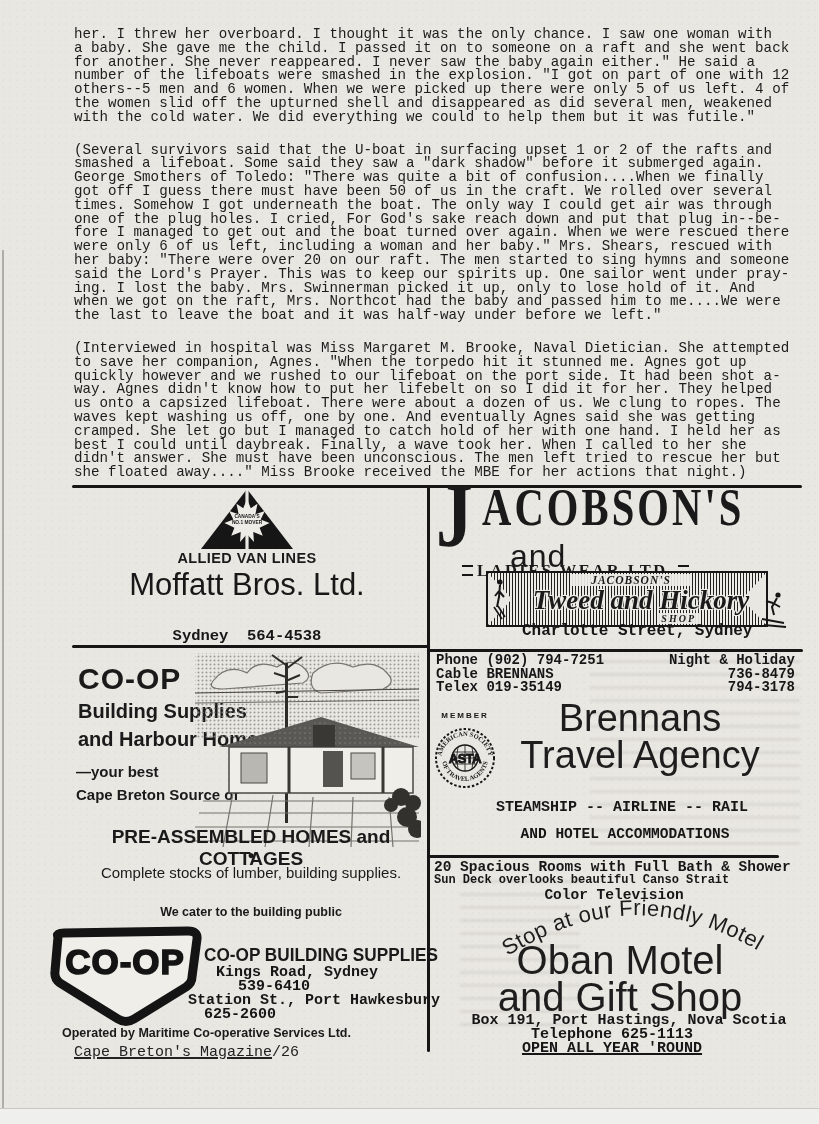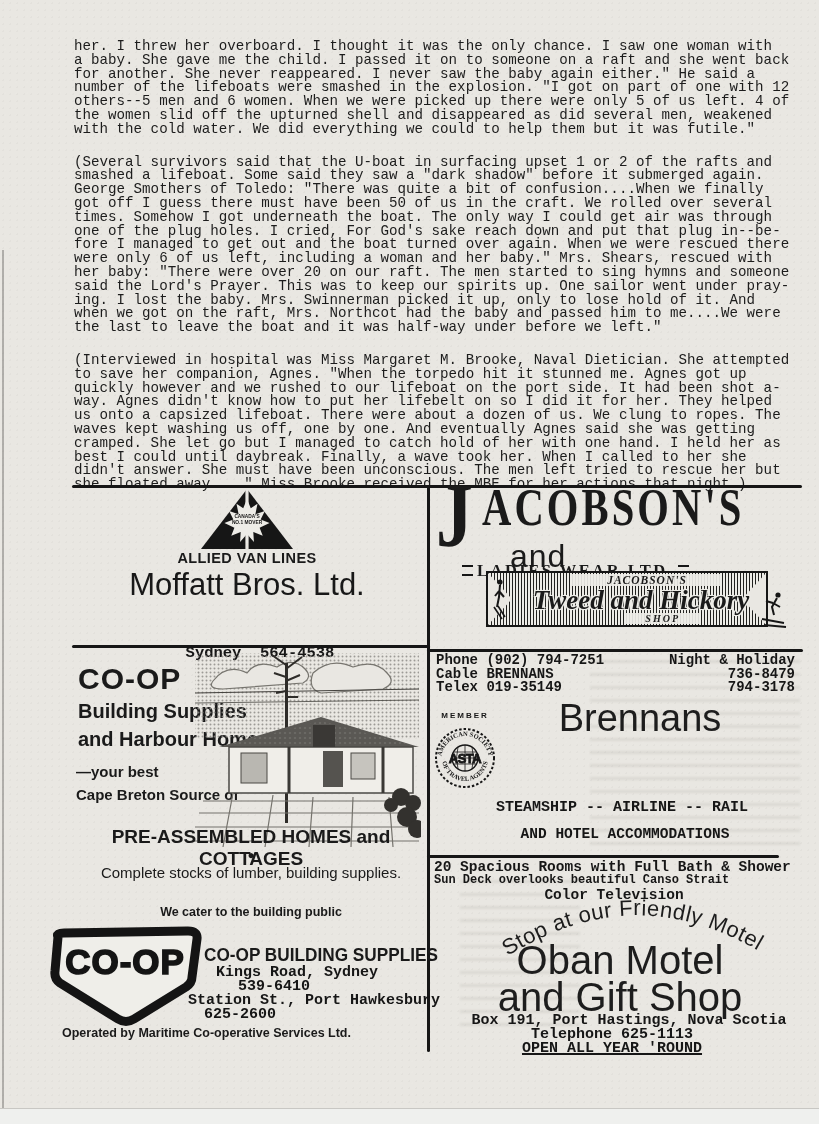--- a/index.html
+++ b/index.html
@@ -12,42 +12,42 @@
     background-size:7px 7px,11px 11px;
     font-family:"Liberation Sans",sans-serif;color:#1a1a1a;
   }
   .abs{position:absolute;}
   .mono{font-family:"Liberation Mono",monospace;}
   .sans{font-family:"Liberation Sans",sans-serif;}
   .ctr{text-align:center;}
   .pre{white-space:pre;}
   
   .para{white-space:pre;font-family:"Liberation Mono",monospace;
-        font-size:14.2px;line-height:13.8px;color:#1c1c1c;margin:16px 0 19px 0;}
+        font-size:14.2px;line-height:13.8px;color:#1c1c1c;margin:4px 0 19px 0;}
   
   .rule{background:#161616;border-radius:2px;}
   
   .tw{font-family:"Liberation Mono",monospace;font-weight:bold;color:#161616;}
   
   .jac-head{display:flex;align-items:flex-start;}
   .jac-j{font-family:"Liberation Serif",serif;font-weight:bold;font-size:92px;line-height:64px;
          transform:scaleX(.8);transform-origin:left top;}
   .jac-rest{font-family:"Liberation Serif",serif;font-weight:bold;font-size:52px;line-height:46px;
          letter-spacing:4px;transform:scaleX(.78);transform-origin:left top;margin-top:2px;}
   .jac-sub{font-family:"Liberation Serif",serif;font-weight:bold;font-size:16.5px;letter-spacing:2.5px;}
   .dash{display:inline-block;width:11px;height:7px;border-top:2.5px solid #161616;
         border-bottom:2.5px solid #161616;margin:0 4px 2px 4px;vertical-align:middle;}
   
   .banner{border:2px solid #161616;
     background:repeating-linear-gradient(90deg,#20201e 0 1px,#edece7 1px 3px);}
   .notch-l{position:absolute;left:0;top:0;height:100%;width:24px;background:#e9e7e2;
     clip-path:polygon(0 0,0 100%,100% 50%);}
   .notch-r{position:absolute;right:0;top:0;height:100%;width:24px;background:#e9e7e2;
     clip-path:polygon(100% 0,100% 100%,0 50%);}
-  .halo{background:rgba(237,236,231,.92);padding:0 20px;}
+  .halo{background:rgba(237,236,231,.92);padding:0 4px;}
   .script{font-family:"Liberation Serif",serif;font-style:italic;font-weight:bold;}
   
   .bleed{background:repeating-linear-gradient(180deg,rgba(140,138,132,.14) 0 3px,transparent 3px 13px);
          filter:blur(1.2px);}
   u, .ul{text-decoration:underline;text-decoration-thickness:1.5px;}
 </style>
 </head>
 <body>
 
 <div id="page">
@@ -101,21 +101,21 @@
     <rect x="48.4" y="1" width="3.2" height="60" fill="#e9e7e2"></rect>
     <g transform="translate(50,34) scale(1.05)">
       <path fill="#edece7" d="M0,-22 L3.6,-13 L10,-17.5 L8,-7.5 L17,-10.5 L13,-2.5 L21.5,1 L12,5.5 L15,13 L6,9.5 L6.6,19 L0,11.5 L-6.6,19 L-6,9.5 L-15,13 L-12,5.5 L-21.5,1 L-13,-2.5 L-17,-10.5 L-8,-7.5 L-10,-17.5 L-3.6,-13 Z"></path>
       <rect x="-1" y="11" width="2" height="9" fill="#edece7"></rect>
       <text x="0" y="-4" text-anchor="middle" font-size="4.6" font-weight="bold" font-family="Liberation Sans, sans-serif" fill="#161616">CANADA'S</text>
       <text x="0" y="2" text-anchor="middle" font-size="4.6" font-weight="bold" font-family="Liberation Sans, sans-serif" fill="#161616">NO.1 MOVER</text>
     </g>
   </svg>
   <div class="abs ctr sans" style="left:147px;top:550px;width:200px;font-size:14.5px;font-weight:bold;letter-spacing:.4px;">ALLIED VAN LINES</div>
   <div class="abs ctr sans" style="left:97px;top:567px;width:300px;font-size:31px;color:#181818;">Moffatt Bros. Ltd.</div>
-  <div class="abs ctr tw pre" style="left:110px;top:627px;width:300px;font-size:15.5px;margin-top:17px;">Sydney  564-4538</div>
+  <div class="abs ctr tw pre" style="left:97px;top:627px;width:300px;font-size:15.5px;">Sydney  564-4538</div>
 
   <div class="abs jac-head" style="left:436px;top:483px;">
     <span class="jac-j">J</span>
     <span class="jac-rest">ACOBSON'S</span>
   </div>
   <div class="abs" style="left:458px;top:527px;width:230px;white-space:nowrap;margin-top:34px;">
     <span class="dash"></span><span class="jac-sub">LADIES WEAR LTD.</span><span class="dash"></span>
   </div>
   <div class="abs sans" style="left:510px;top:538px;font-size:32px;letter-spacing:1px;">and</div>
   <div class="abs banner" style="left:486px;top:571px;width:278px;height:52px;">
@@ -128,20 +128,21 @@
       <circle cx="10" cy="5" r="2.6" fill="#161616"></circle>
       <path d="M10 8 L9 20 L7 30 M9 14 L14 20 M9 14 L5 19" stroke="#161616" stroke-width="2" fill="none"></path>
       <path d="M4 30 L12 42 M8 29 L15 40" stroke="#161616" stroke-width="1.6" fill="none"></path>
     </svg>
     <svg class="abs" style="right:-22px;top:16px;" width="28" height="42" viewBox="0 0 28 42">
       <circle cx="18" cy="6" r="2.6" fill="#161616"></circle>
       <path d="M17 9 L12 18 L14 26 M13 14 L20 18 M13 14 L6 12" stroke="#161616" stroke-width="2" fill="none"></path>
       <path d="M2 30 L24 34 M4 36 L26 38" stroke="#161616" stroke-width="1.8" fill="none"></path>
     </svg>
   </div>
+  <div class="abs tw" style="left:522px;top:622px;font-size:16px;">Charlotte Street, Sydney</div>
 
   <div class="abs sans" style="left:78px;top:662px;font-size:30px;font-weight:bold;letter-spacing:1px;">CO-OP</div>
   <div class="abs sans" style="left:78px;top:700px;font-size:20px;font-weight:bold;">Building Supplies</div>
   <div class="abs sans" style="left:78px;top:728px;font-size:20px;font-weight:bold;">and Harbour Homes</div>
   <div class="abs sans" style="left:76px;top:763px;font-size:15px;font-weight:bold;">—your best</div>
   <div class="abs sans" style="left:76px;top:786px;font-size:15px;font-weight:bold;">Cape Breton Source of</div>
 
   <svg class="abs" style="left:193px;top:651px;" width="228" height="198" viewBox="0 0 228 198">
     <defs>
       <pattern id="halftone" width="4" height="4" patternUnits="userSpaceOnUse">
@@ -217,20 +218,21 @@
     <text font-size="6.5" font-weight="bold" font-family="Liberation Serif, serif" fill="#161616">
       <textPath href="#seal-top-arc" startOffset="50%" text-anchor="middle">AMERICAN SOCIETY</textPath>
     </text>
     <text font-size="6.5" font-weight="bold" font-family="Liberation Serif, serif" fill="#161616">
       <textPath href="#seal-bot-arc" startOffset="50%" text-anchor="middle">OF TRAVEL AGENTS</textPath>
     </text>
     <text x="39" y="54.5" text-anchor="middle" font-size="13" font-weight="bold" letter-spacing="-.5" font-family="Liberation Sans, sans-serif" fill="#161616" stroke="#161616" stroke-width=".8">ASTA</text>
   </svg>
 
   <div class="abs ctr sans" style="left:500px;top:697px;width:280px;font-size:38px;color:#1d1d1d;">Brennans</div>
+  <div class="abs ctr sans" style="left:480px;top:734px;width:320px;font-size:38px;color:#1d1d1d;">Travel Agency</div>
   <div class="abs ctr tw" style="left:447px;top:799px;width:350px;font-size:15px;">STEAMSHIP -- AIRLINE -- RAIL</div>
   <div class="abs ctr tw" style="left:460px;top:826px;width:330px;font-size:14.5px;">AND HOTEL ACCOMMODATIONS</div>
 
   <div class="abs tw" style="left:434px;top:859px;font-size:14.5px;">20 Spacious Rooms with Full Bath &amp; Shower</div>
   <div class="abs tw" style="left:434px;top:873px;font-size:12px;">Sun Deck overlooks beautiful Canso Strait</div>
   <div class="abs ctr tw" style="left:434px;top:887px;width:360px;font-size:14.5px;">Color Television</div>
 
   <svg class="abs" style="left:478px;top:896px;" width="310" height="80" viewBox="0 0 310 80">
     <defs>
         <path id="arc-oban" d="M 12 72 Q 155 -30 298 66"></path>
@@ -239,14 +241,17 @@
       <textPath href="#arc-oban" startOffset="50%" text-anchor="middle">Stop at our Friendly Motel</textPath>
     </text>
   </svg>
 
   <div class="abs ctr sans" style="left:460px;top:938px;width:320px;font-size:40px;color:#1d1d1d;">Oban Motel</div>
   <div class="abs ctr sans" style="left:440px;top:975px;width:360px;font-size:40px;color:#1d1d1d;">and Gift Shop</div>
   <div class="abs ctr tw" style="left:430px;top:1012px;width:364px;font-size:15px;padding-left:17px;">Box 191, Port Hastings, Nova Scotia</div>
   <div class="abs ctr tw" style="left:430px;top:1026px;width:364px;font-size:15px;">Telephone 625-1113</div>
   <div class="abs ctr tw ul" style="left:430px;top:1040px;width:364px;font-size:15px;">OPEN ALL YEAR 'ROUND</div>
 
+  <div class="abs mono" style="left:74px;top:1044px;font-size:15px;color:#222;">
+    <span class="ul">Cape Breton's Magazine</span><span>/26</span>
+  </div>
 
 </div>
 
 </body></html>

